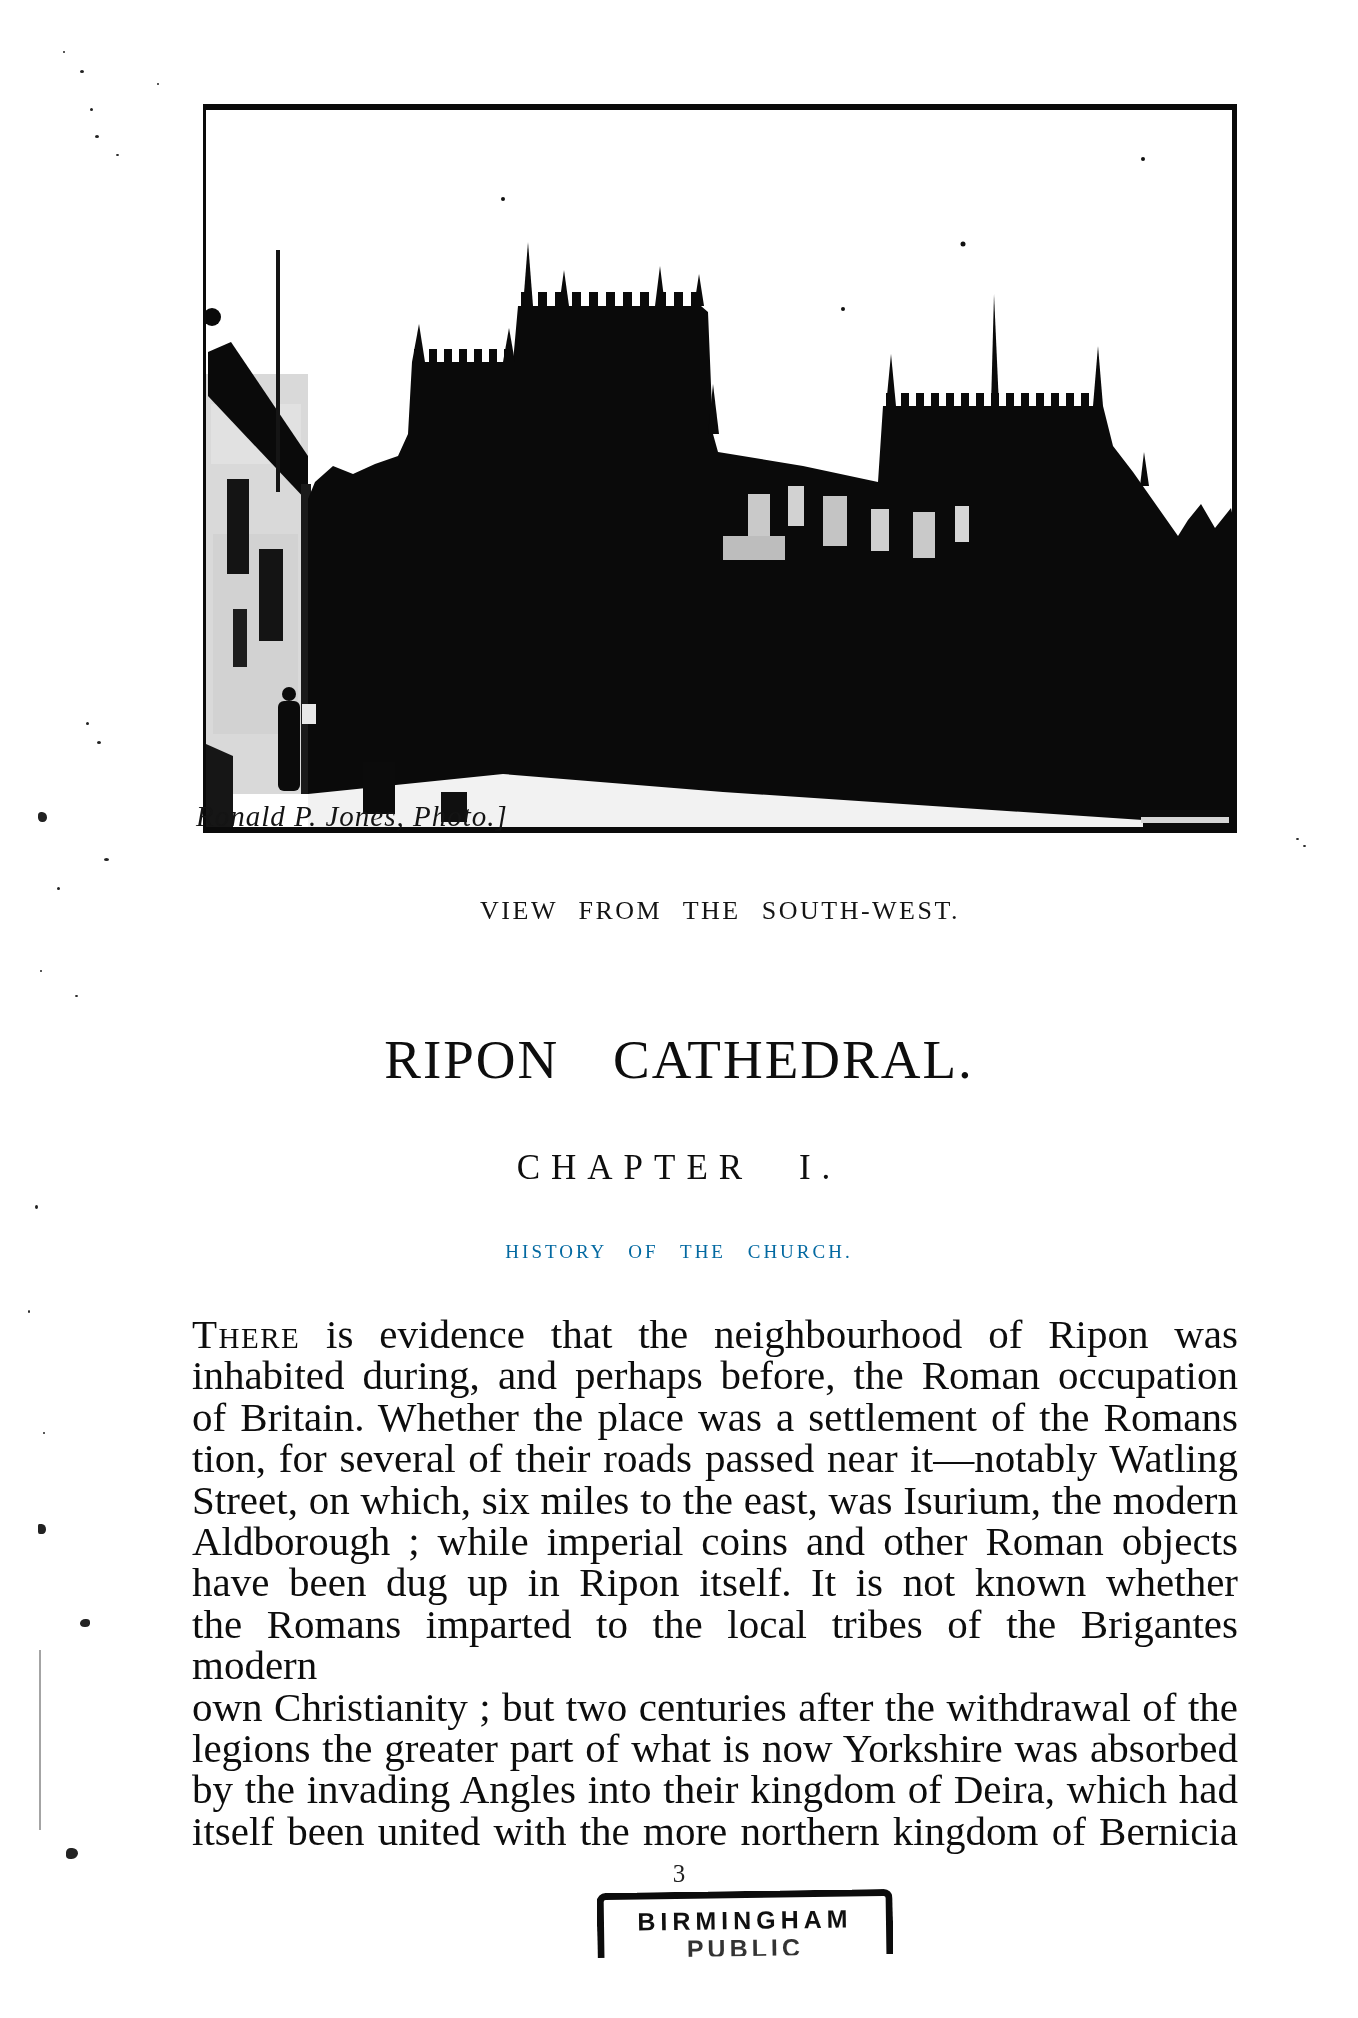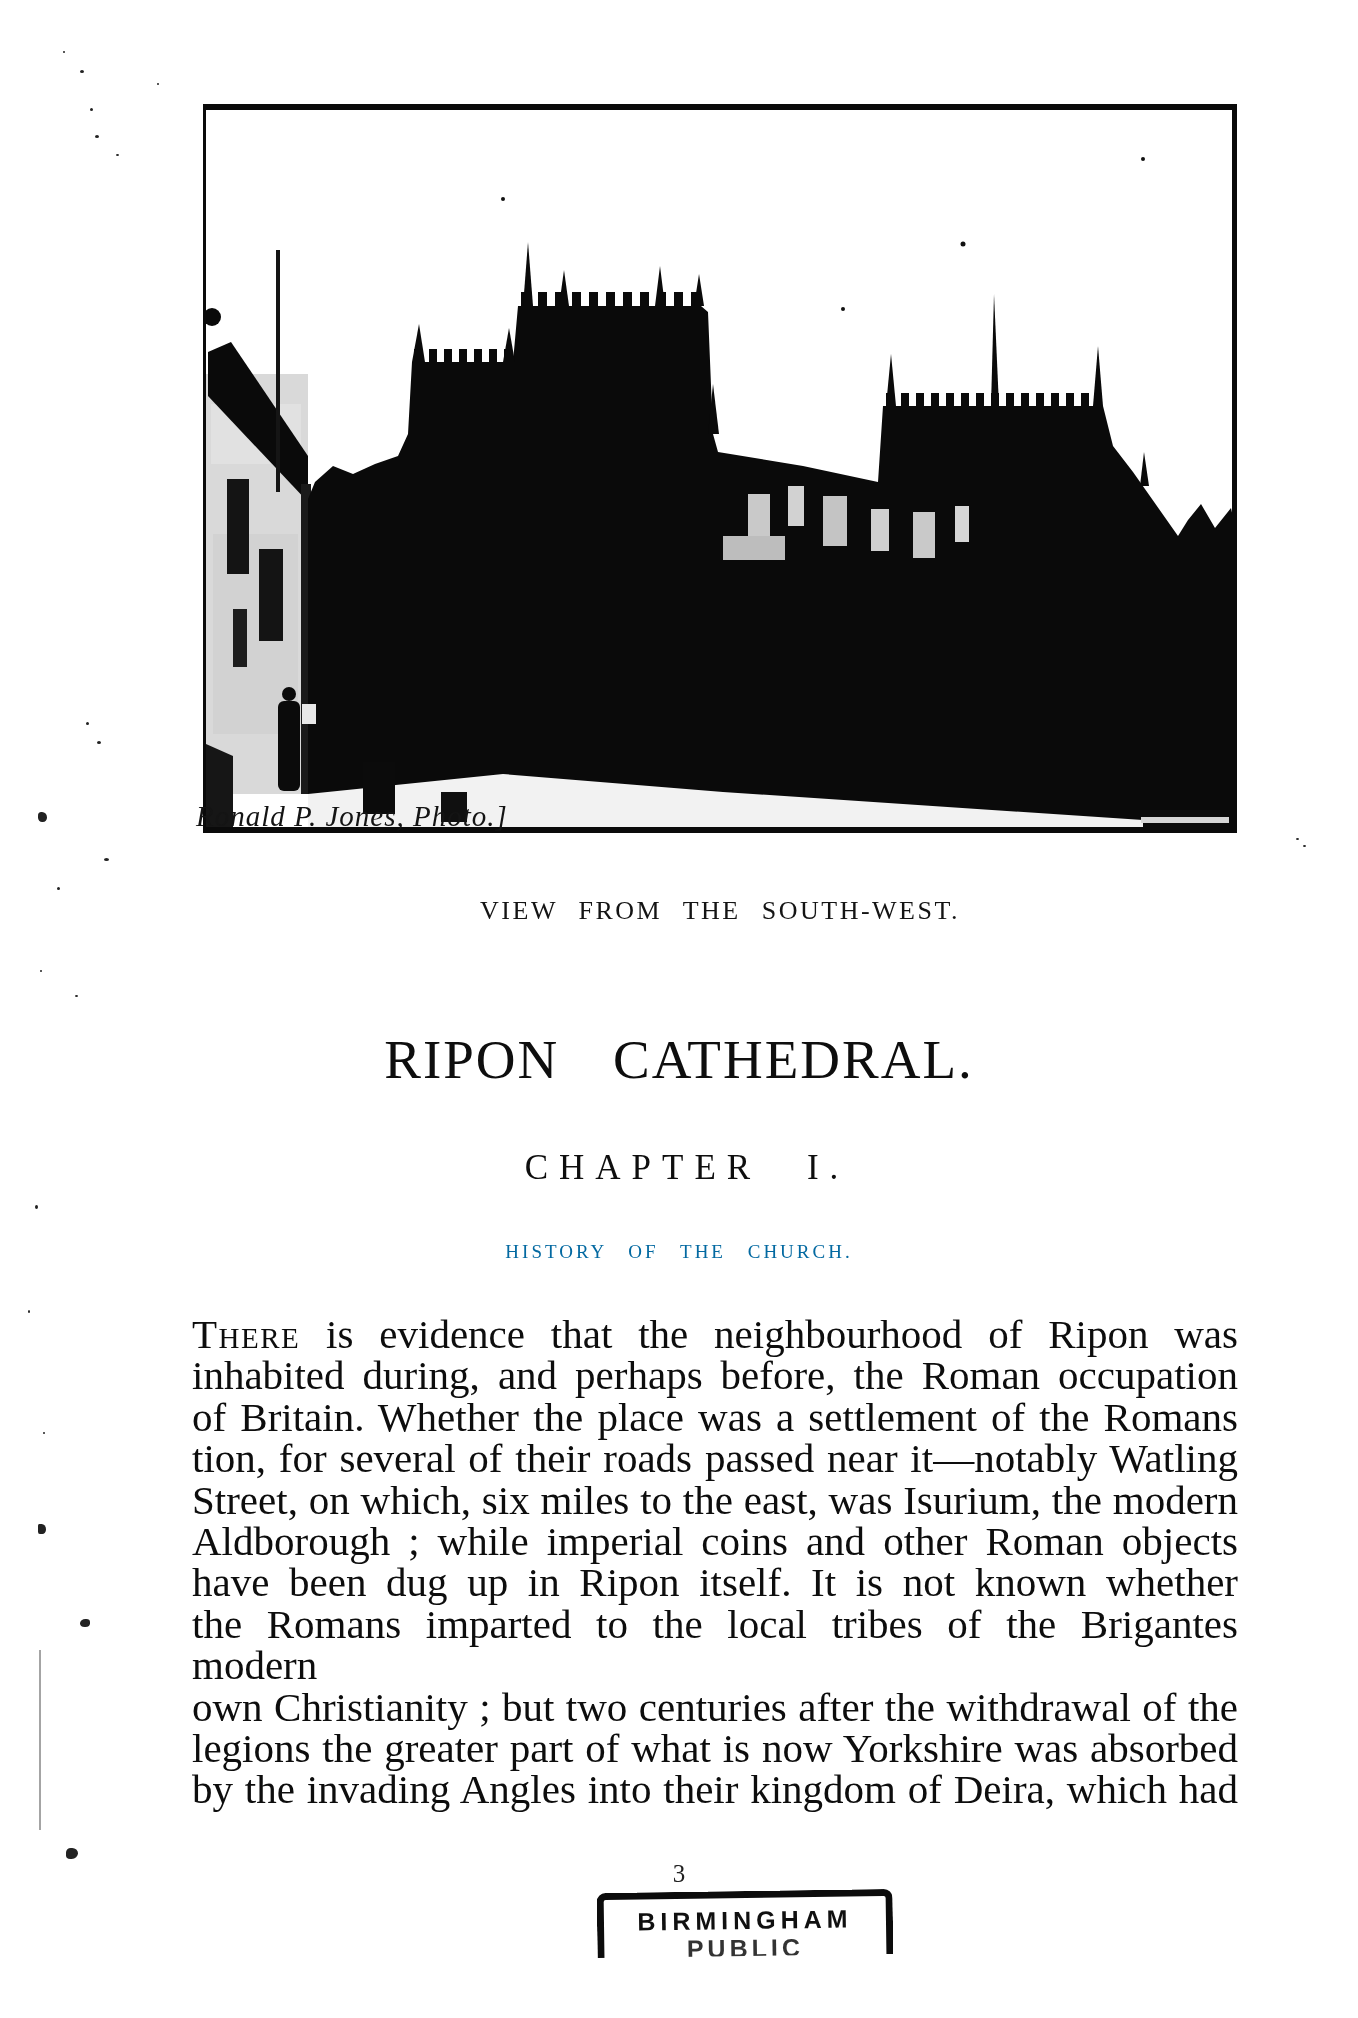--- a/index.html
+++ b/index.html
@@ -23,21 +23,21 @@
   .view-caption{
     left:203px;top:896px;width:1034px;text-align:center;
     font-size:26px;letter-spacing:2.5px;word-spacing:12px;color:#141414;
   }
   
   .title{
     left:99px;top:1028px;width:1160px;text-align:center;
     font-size:55px;letter-spacing:2px;word-spacing:38px;color:#0e0e0e;
   }
   .chapter{
-    left:107px;top:1148px;width:1160px;text-align:center;
+    left:99px;top:1148px;width:1160px;text-align:center;
     font-size:35px;letter-spacing:11px;word-spacing:26px;color:#0e0e0e;
   }
   .section{
     left:99px;top:1241px;width:1160px;text-align:center;
     font-size:19px;letter-spacing:3px;word-spacing:14px;color:#0369a1;
   }
   
   .bodytext{
     left:192px;top:1314px;width:1046px;
     font-size:41px;line-height:41.4px;color:#0d0d0d;
@@ -164,20 +164,21 @@
   <div class="bline">inhabited during, and perhaps before, the Roman occupation</div>
   <div class="bline">of Britain.  Whether the place was a settlement of the Romans</div>
   <div class="bline">tion, for several of their roads passed near it—notably Watling</div>
   <div class="bline">Street, on which, six miles to the east, was Isurium, the modern</div>
   <div class="bline">Aldborough ; while imperial coins and other Roman objects</div>
   <div class="bline">have been dug up in Ripon itself.  It is not known whether</div>
   <div class="bline">the Romans imparted to the local tribes of the Brigantes modern</div>
   <div class="bline">own Christianity ; but two centuries after the withdrawal of the</div>
   <div class="bline">legions the greater part of what is now Yorkshire was absorbed</div>
   <div class="bline">by the invading Angles into their kingdom of Deira, which had</div>
+  <div class="bline">itself been united with the more northern kingdom of Bernicia</div>
 </div>
 
 <div class="abs pagenum">3</div>
 
 <div class="abs stamp">
   <div class="stamp-l1">BIRMINGHAM</div>
   <div class="stamp-l2">PUBLIC</div>
 </div>
 
 <div class="speck" style="left:63px;top:51px;width:2px;height:2px;"></div>

